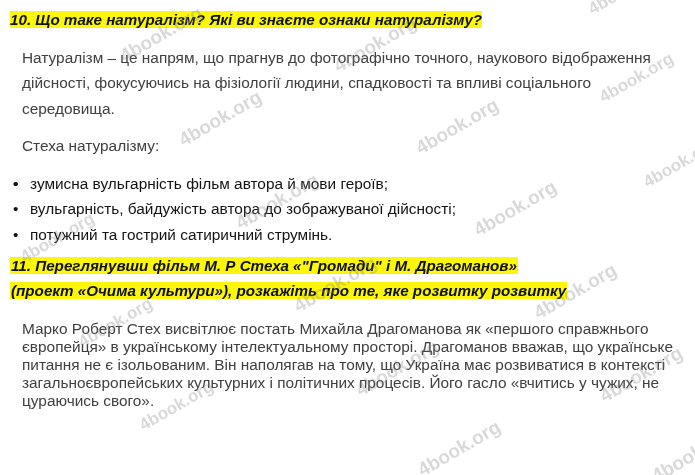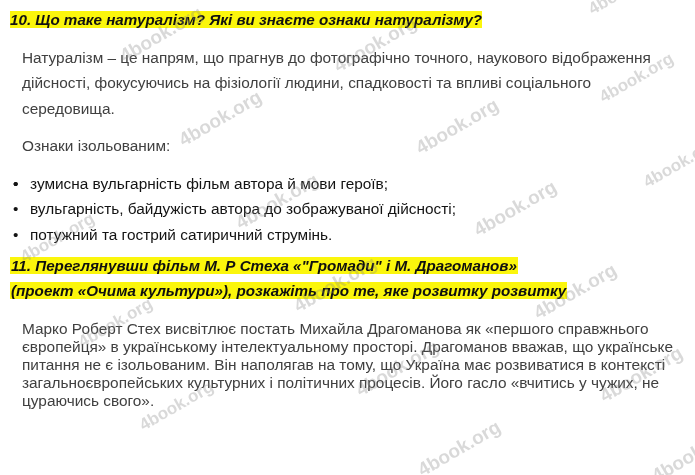--- a/index.html
+++ b/index.html
@@ -98,21 +98,21 @@
 <div class="page">
 
   <div class="q-line">
     <span class="hl"><span class="q-num">10.</span> <span>Що таке натуралізм? Які ви знаєте ознаки натуралізму?</span></span>
   </div>
 
   <div class="spacer-2"></div>
 
   <p class="para">Натуралізм – це напрям, що прагнув до фотографічно точного, наукового відображення дійсності, фокусуючись на фізіології людини, спадковості та впливі соціального середовища.</p>
 
-  <p class="para">Ознаки ізольованим:</p>
+  <p class="para">Стеха натуралізму:</p>
 
   <ul class="bullets">
     <li><span class="dot">•</span></li>
     <li><span class="dot">•</span><span>зумисна вульгарність фільм автора й мови героїв;</span></li>
     <li><span class="dot">•</span><span>вульгарність, байдужість автора до зображуваної дійсності;</span></li>
     <li><span class="dot">•</span><span>потужний та гострий сатиричний струмінь.</span></li>
   </ul>
 
   <div class="spacer-4"></div>
 

